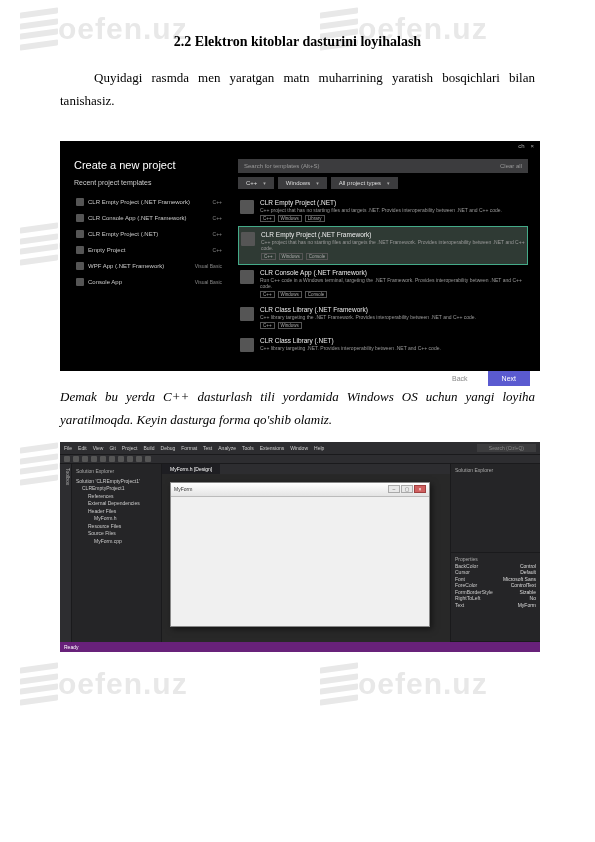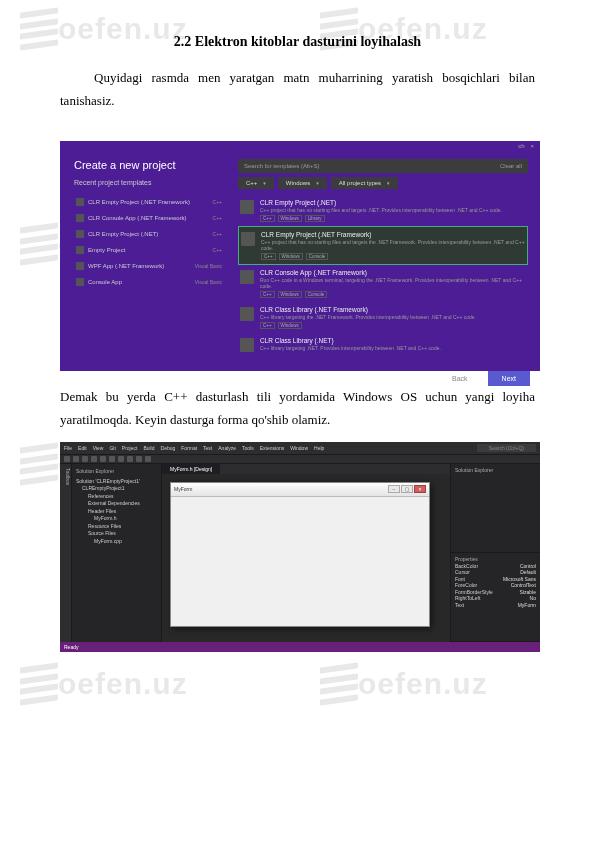--- a/index.html
+++ b/index.html
@@ -51,25 +51,26 @@
     line-height: 1.8;
     text-align: justify;
     text-indent: 34px;
     margin-bottom: 28px;
   }
   p.body2 {
     font-size: 13px;
     line-height: 1.8;
     text-align: justify;
     margin: 14px 0 10px 0;
+    font-style: italic;
   }
   .screenshot {
     width: 480px;
     margin: 4px 0 4px 0;
-    background: #4c1d95;
+    background: #000000;
     font-family: "Segoe UI", Arial, sans-serif;
     color: #ddd;
     font-size: 7px;
   }
   
   .vs1 { height: 230px; display: flex; flex-direction: column; }
   .vs1-top {
     display: flex; justify-content: flex-end; align-items: center;
     padding: 2px 6px; font-size: 6px; color: #aaa; gap: 6px;
   }

